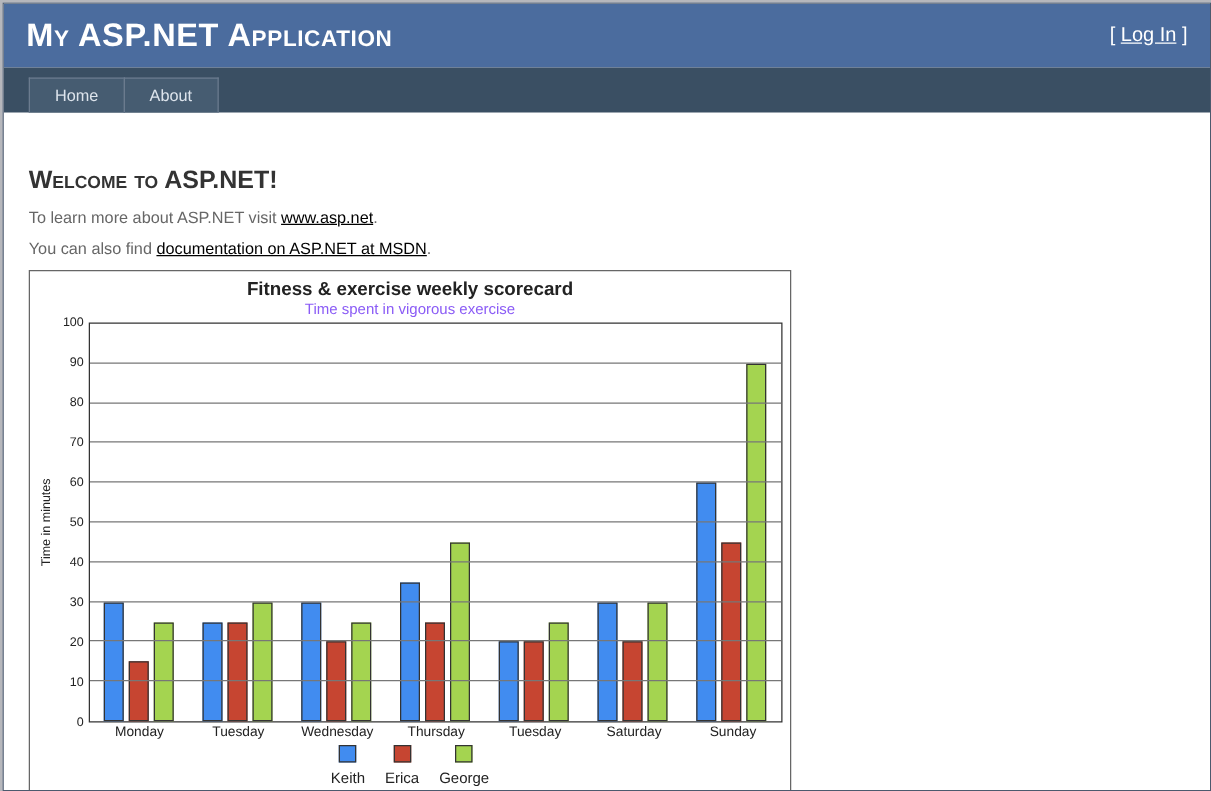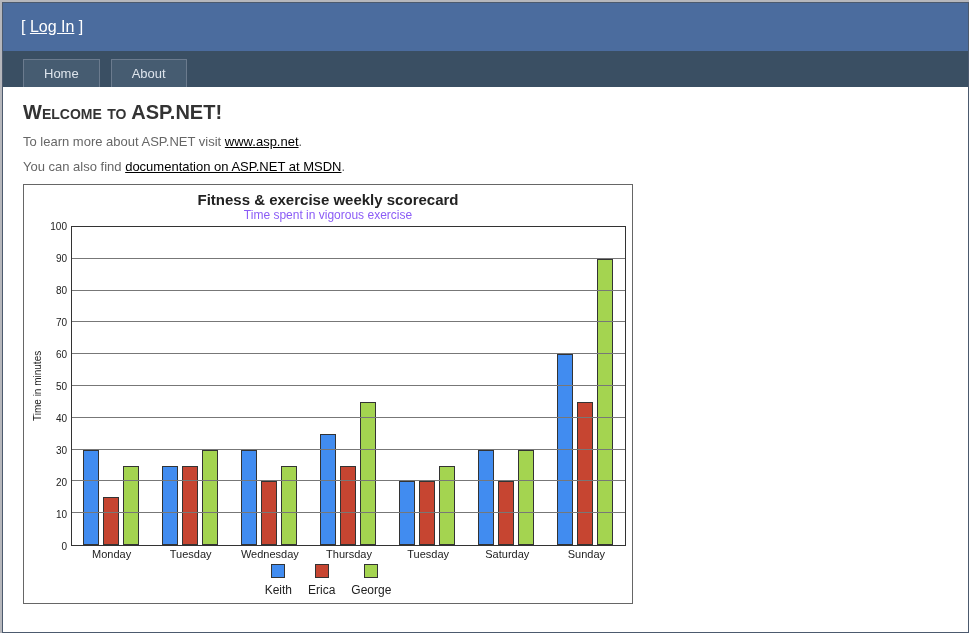--- a/index.html
+++ b/index.html
@@ -41,38 +41,39 @@
   .login-slot a {
     color: #fff;
     text-decoration: underline;
   }
   .nav-strip {
     background: #3a4f63;
     padding: 8px 0 0 20px;
   }
   .nav-tabs {
     display: flex;
-    gap: 12px;
+    gap: 0;
   }
   .nav-tab {
     border: 1px solid #6b7b8e;
     border-bottom: none;
     background: #465c71;
     color: #dde4ec;
     font-size: 13px;
     padding: 6px 20px;
     cursor: pointer;
     margin-right: -1px;
   }
   .content {
     flex: 1;
     padding: 8px 20px 10px 20px;
     color: #666;
     font-size: 13px;
     overflow: hidden;
+    margin-top: 29px;
   }
   .welcome {
     font-variant: small-caps;
     color: #333;
     font-size: 20px;
     font-weight: bold;
     margin: 6px 0 10px 0;
   }
   .para { margin: 10px 0; }
   .para a { color: #000000; text-decoration: underline; }
@@ -177,20 +178,21 @@
     width: 12px; height: 12px;
     border: 1px solid #333;
   }
 </style>
 </head>
 <body>
 
 <div class="page-frame">
 
   <div class="header">
+    <div class="header-title">My ASP.NET Application</div>
     <div class="login-slot">
       <span>[ </span><a href="#">Log In</a><span> ]</span>
     </div>
   </div>
 
   <div class="nav-strip">
     <div class="nav-tabs">
       <div class="nav-tab">Home</div>
       <div class="nav-tab">About</div>
     </div>

